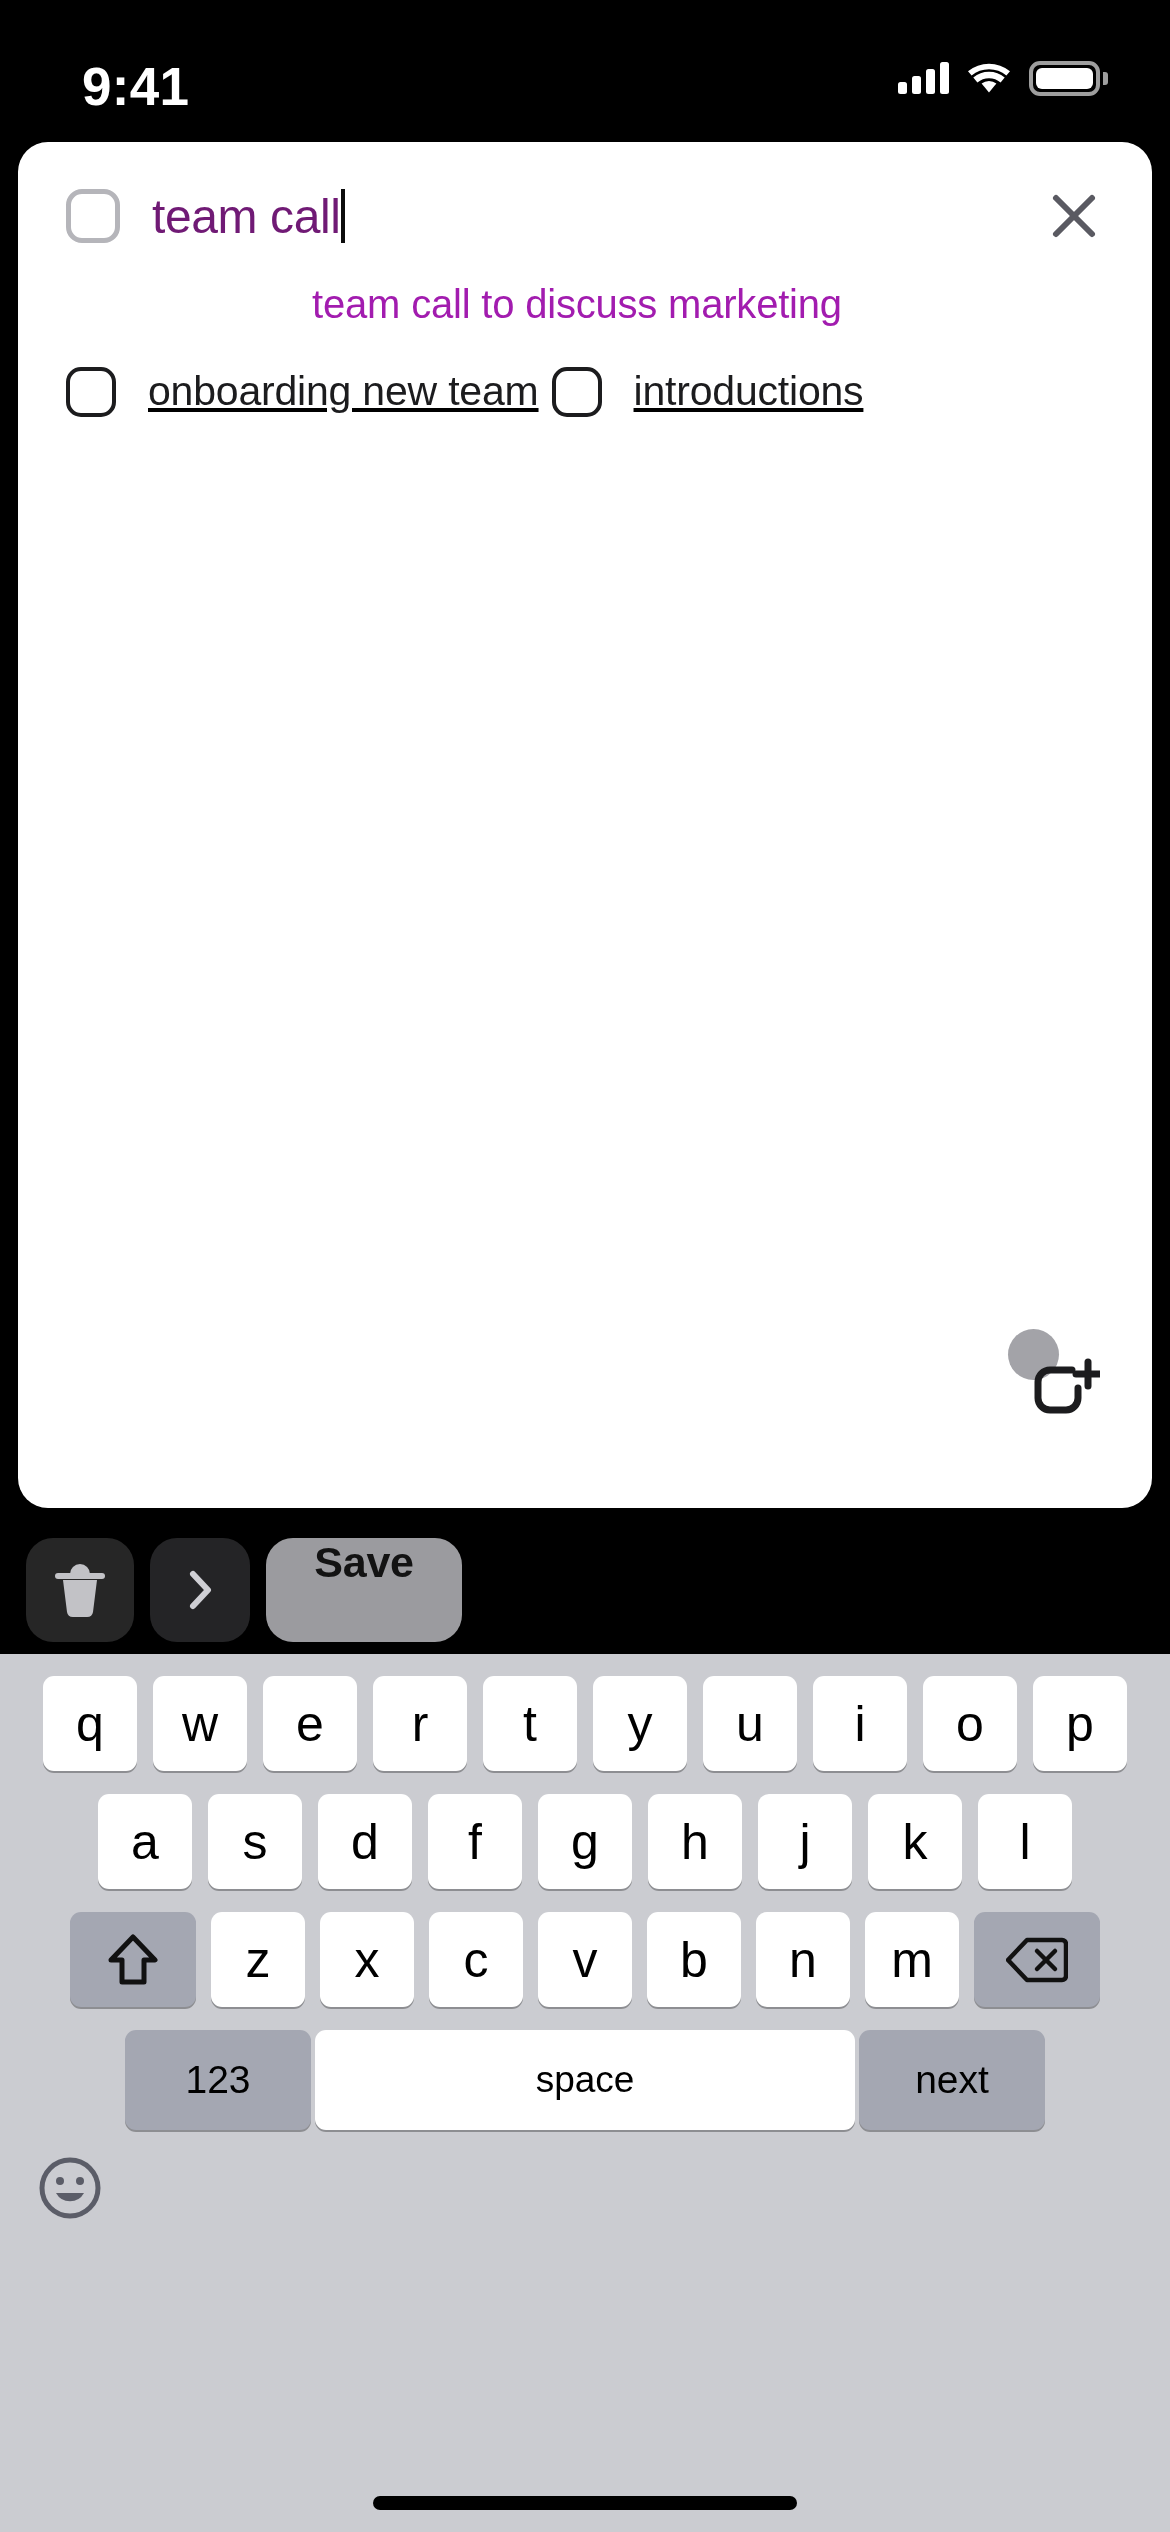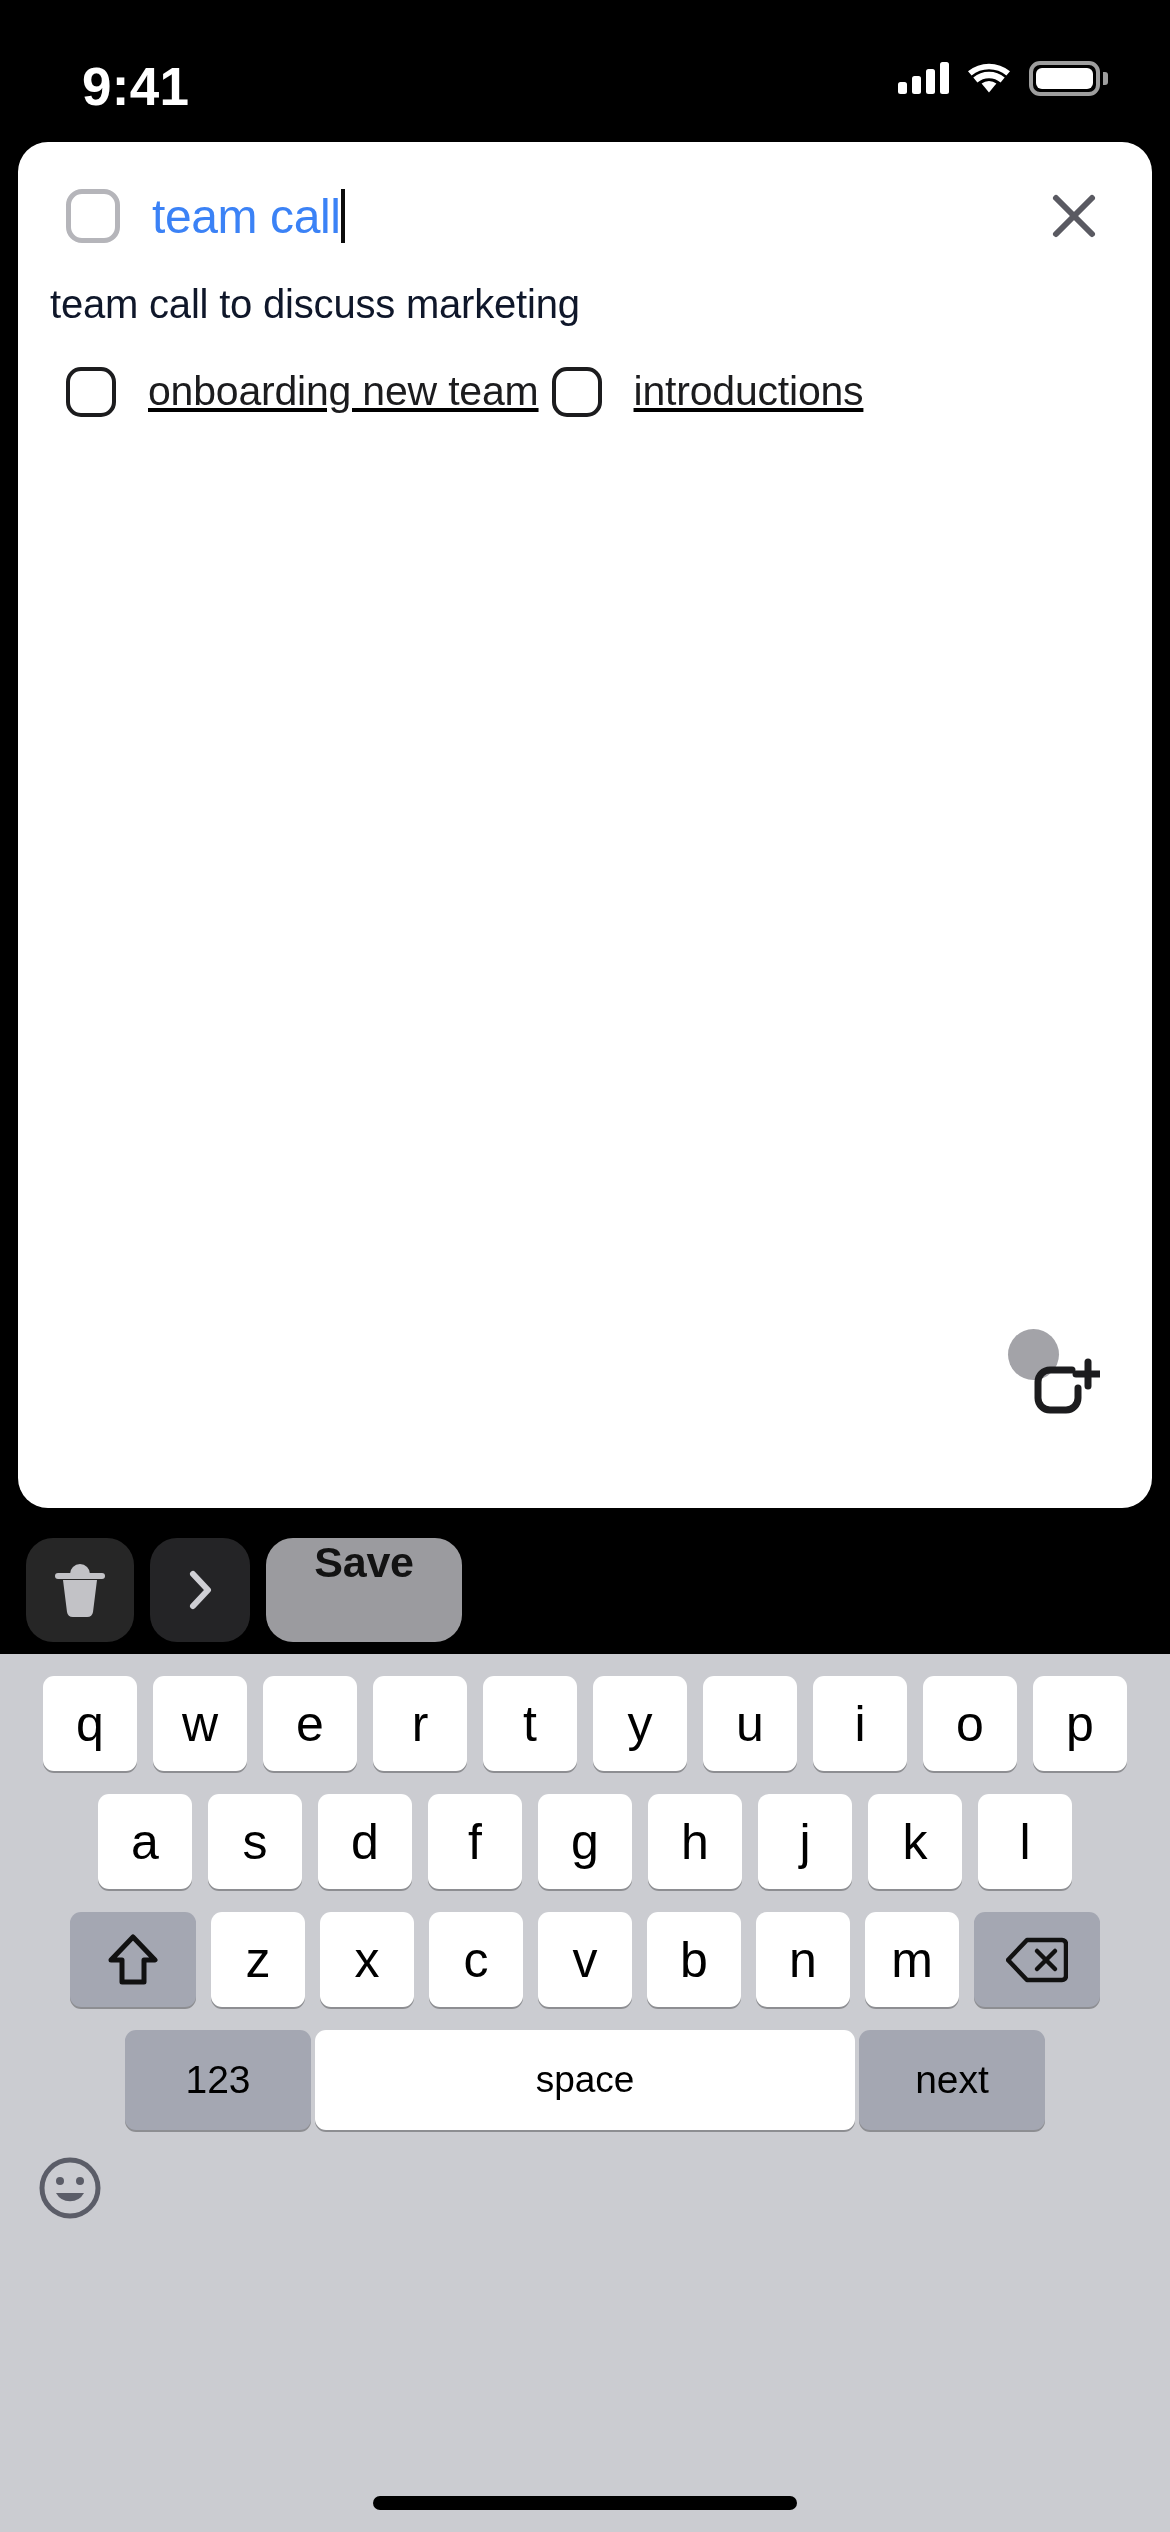--- a/index.html
+++ b/index.html
@@ -96,21 +96,21 @@
     background: transparent;
   }
   .title-input-wrap {
     flex: 1 1 auto;
     display: flex;
     align-items: center;
     min-width: 0;
   }
   .title-text {
     font-size: 48px;
-    color: #3b82f6;
+    color: #701a75;
     letter-spacing: -0.4px;
     white-space: nowrap;
   }
   .caret {
     display: inline-block;
     width: 4px;
     height: 54px;
     background: #0c0c0c;
     margin-left: 1px;
   }
@@ -118,22 +118,23 @@
     flex: 0 0 auto;
     width: 60px; height: 60px;
     display: flex; align-items: center; justify-content: center;
     margin-left: 12px;
   }
 
   
   .notes {
     padding: 36px 48px 0 32px;
     font-size: 40px;
-    color: #0f172a;
+    color: #a21caf;
     letter-spacing: -0.2px;
+    text-align: center;
   }
 
   
   .subtasks {
     padding: 30px 48px 0 48px;
     display: flex;
     gap: 13px;
     text-decoration: underline;
   }
   .subtask-row {

